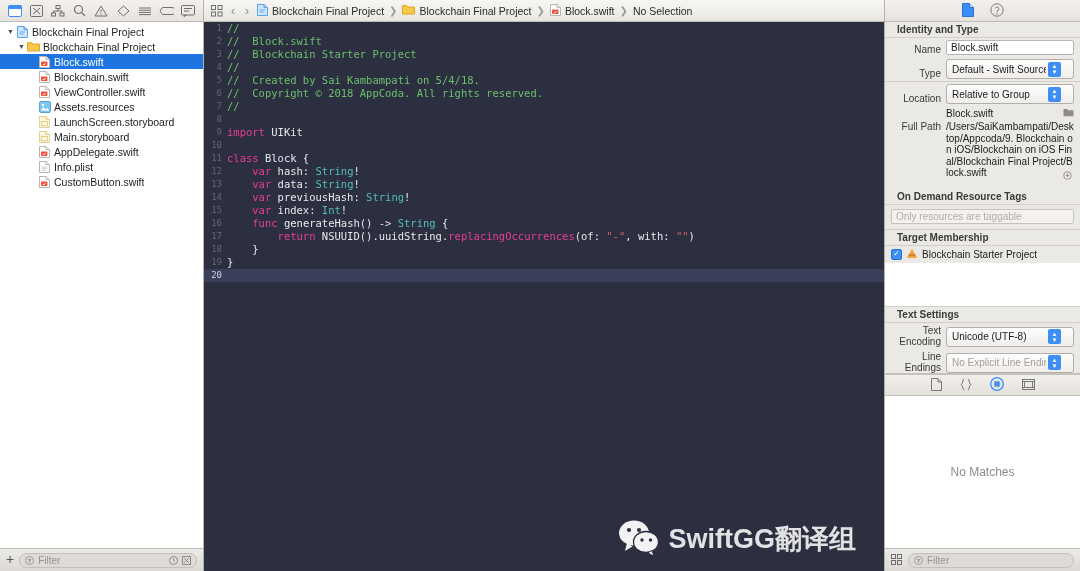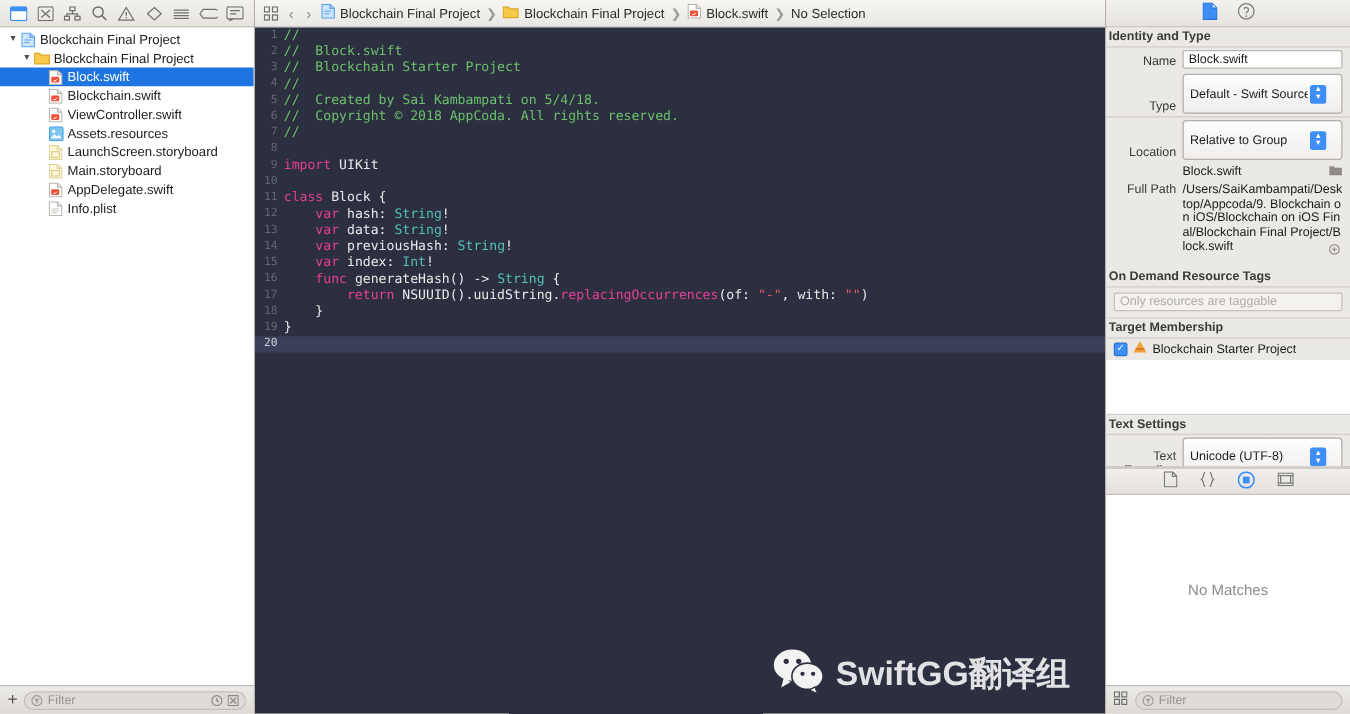--- a/index.html
+++ b/index.html
@@ -150,21 +150,21 @@
   }
   .insp-body {
     height: 352px;
     background: #ebe9e5;
     overflow: hidden;
     border-bottom: 1px solid #c5c1bc;
   }
   .sec-head {
     height: 16px;
     display: flex; align-items: center;
-    padding-left: 2px;
+    padding-left: 12px;
     font-size: 10px; font-weight: bold;
     color: #3a3a3a;
     border-bottom: 1px solid #d2cec9;
     background: #ebe9e5;
   }
   .frm-row {
     display: flex; align-items: flex-end;
     padding: 2px 6px 2px 0;
     gap: 5px;
     min-height: 17px;
@@ -177,21 +177,21 @@
   .txtfield {
     flex: 1 1 auto; height: 15px;
     background: #fff; border: 1px solid #b9b5b0;
     border-radius: 2px;
     font-size: 10px; color: #1b1b1b;
     display: flex; align-items: center;
     padding: 0 4px;
     overflow: hidden; white-space: nowrap;
   }
   .popup {
-    flex: 1 1 auto; height: 32px;
+    flex: 1 1 auto; height: 20px;
     background: linear-gradient(#fdfdfd, #f0eeec);
     border: 1px solid #b3afaa;
     border-radius: 3px;
     font-size: 10px; color: #1b1b1b;
     display: flex; align-items: center;
     padding: 0 12px 0 5px;
     position: relative;
     overflow: hidden;
   }
   .popup .pv { flex: 1 1 auto; overflow: hidden; white-space: nowrap; }
@@ -444,20 +444,33 @@
           <span style="width:27px;flex:0 0 27px"></span>
           <span class="disc"></span>
           <span class="ic">
             <svg width="11" height="12" viewBox="0 0 11 12">
               <path d="M0.5 0.5 H7 L10.5 3.6 V11.5 H0.5 Z" fill="#fff" stroke="#b9b5b0"></path>
               <path d="M7 0.5 V3.6 H10.5" fill="#eeebe7" stroke="#b9b5b0"></path>
               <path d="M2.4 6.2 H8.2 M2.4 7.8 H8.2 M2.4 9.4 H6.4" stroke="#c8c4bf" stroke-width="0.8"></path>
             </svg>
           </span>
           <span class="lbl">Info.plist</span>
+        </div>
+        <div class="row">
+          <span style="width:27px;flex:0 0 27px"></span>
+          <span class="disc"></span>
+          <span class="ic">
+            <svg width="11" height="12" viewBox="0 0 11 12">
+              <path d="M0.5 0.5 H7 L10.5 3.6 V11.5 H0.5 Z" fill="#fff" stroke="#b9b5b0"></path>
+              <path d="M7 0.5 V3.6 H10.5" fill="#eeebe7" stroke="#b9b5b0"></path>
+              <rect x="2" y="5.4" width="6.4" height="4.6" rx="0.8" fill="#f05138"></rect>
+              <path d="M3.3 9 C4.6 7.6 6.2 8.3 7.1 6.3 C6.6 8.6 4.8 9.5 3.3 9 Z" fill="#fff"></path>
+            </svg>
+          </span>
+          <span class="lbl">CustomButton.swift</span>
         </div>
       </div>
 
     <div class="nav-filter">
       <span class="plus">+</span>
       <div class="filter-box">
         <svg width="9" height="9" viewBox="0 0 9 9">
             <circle cx="4.5" cy="4.5" r="4" fill="none" stroke="#a09c98"></circle>
             <path d="M2.3 3 H6.7 L5 5 V7 L4 6.4 V5 Z" fill="#a09c98"></path>
           </svg>

